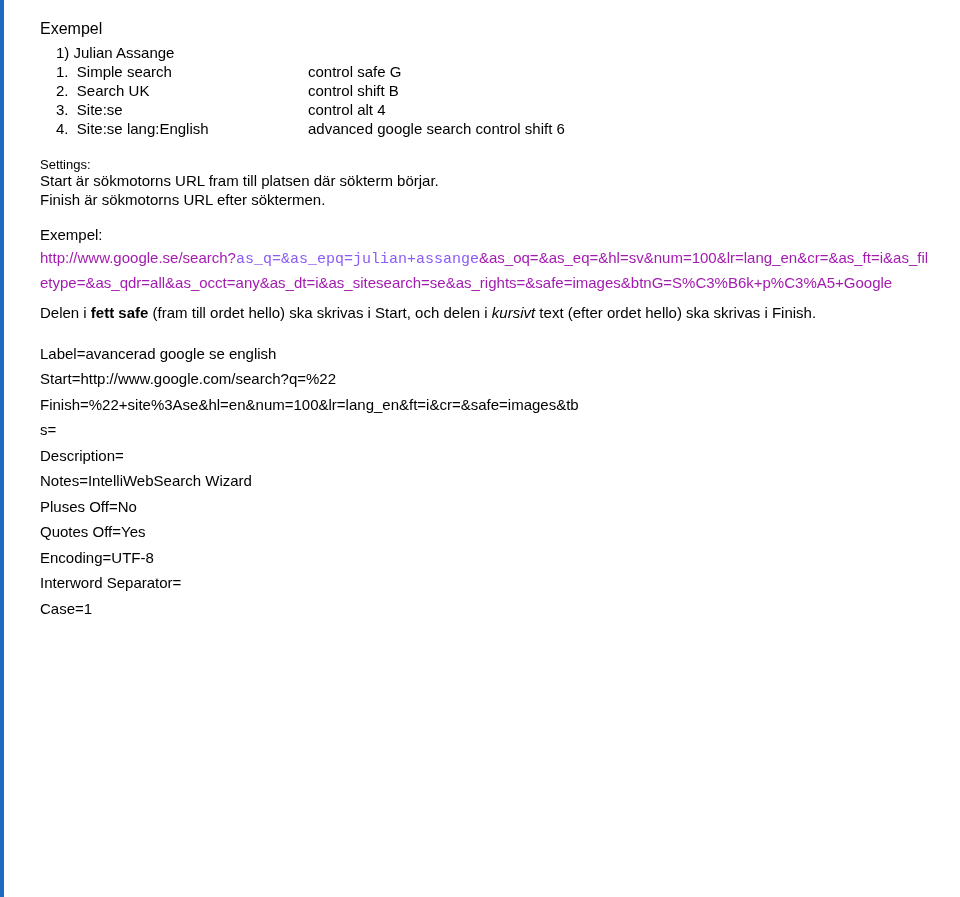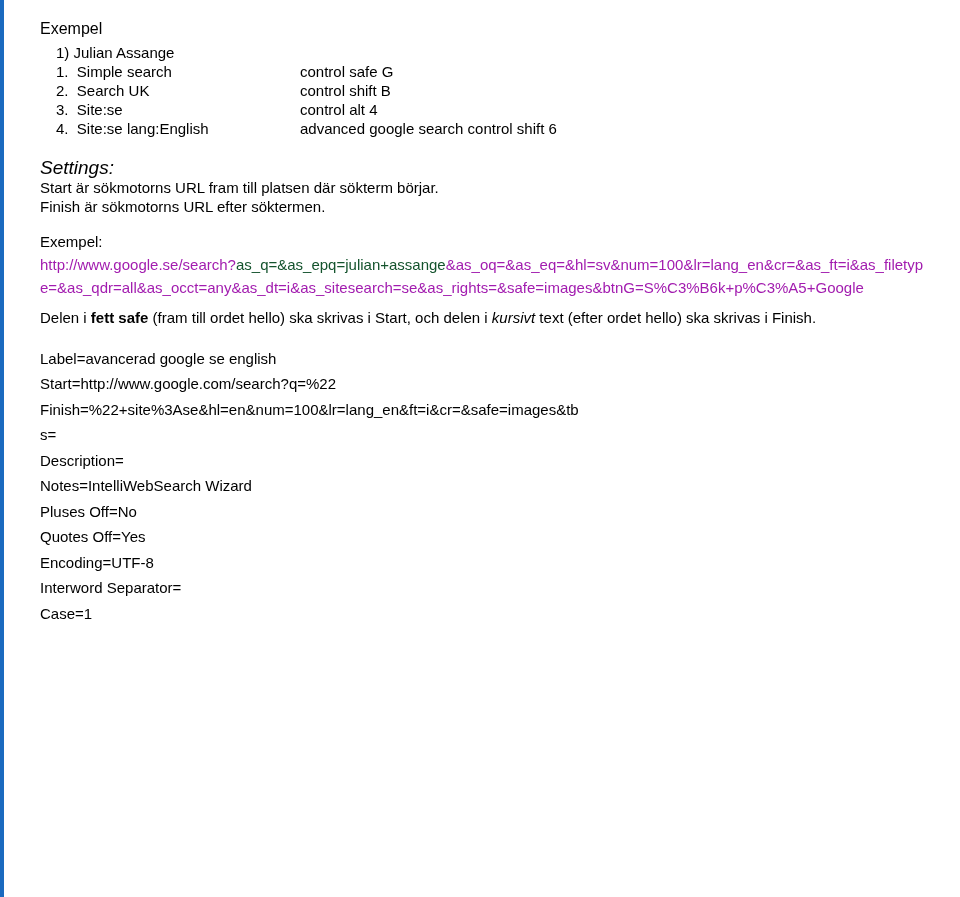--- a/index.html
+++ b/index.html
@@ -25,55 +25,55 @@
       background: #1a6abf;
     }
     .content {
       margin-left: 10px;
     }
     .list-item {
       margin-left: 16px;
       margin-bottom: 2px;
       display: flex;
       align-items: baseline;
-      gap: 4px;
+      gap: 12px;
     }
     .item-label {
       min-width: 240px;
       font-size: 15px;
     }
     .item-shortcut {
       font-size: 15px;
       color: #000;
     }
     .settings-section {
       margin-top: 20px;
       margin-bottom: 8px;
     }
     .settings-label {
       font-weight: normal;
-      font-size: 19px;
-      font-style: italic;
+      font-size: 13px;
     }
     .settings-desc {
       font-size: 15px;
       margin-bottom: 2px;
     }
     .example-section {
       margin-top: 18px;
     }
     .example-label {
       font-size: 15px;
       margin-bottom: 4px;
     }
     .url-black {
       color: #a21caf;
     }
     .url-red {
-      color: #14532d;
+      color: #8b5cf6;
+      font-family: Liberation Mono, monospace;
     }
     .url-block {
       font-size: 15px;
       line-height: 1.5;
       margin-bottom: 8px;
       word-break: break-all;
     }
     .explanation {
       font-size: 15px;
       margin-bottom: 16px;

